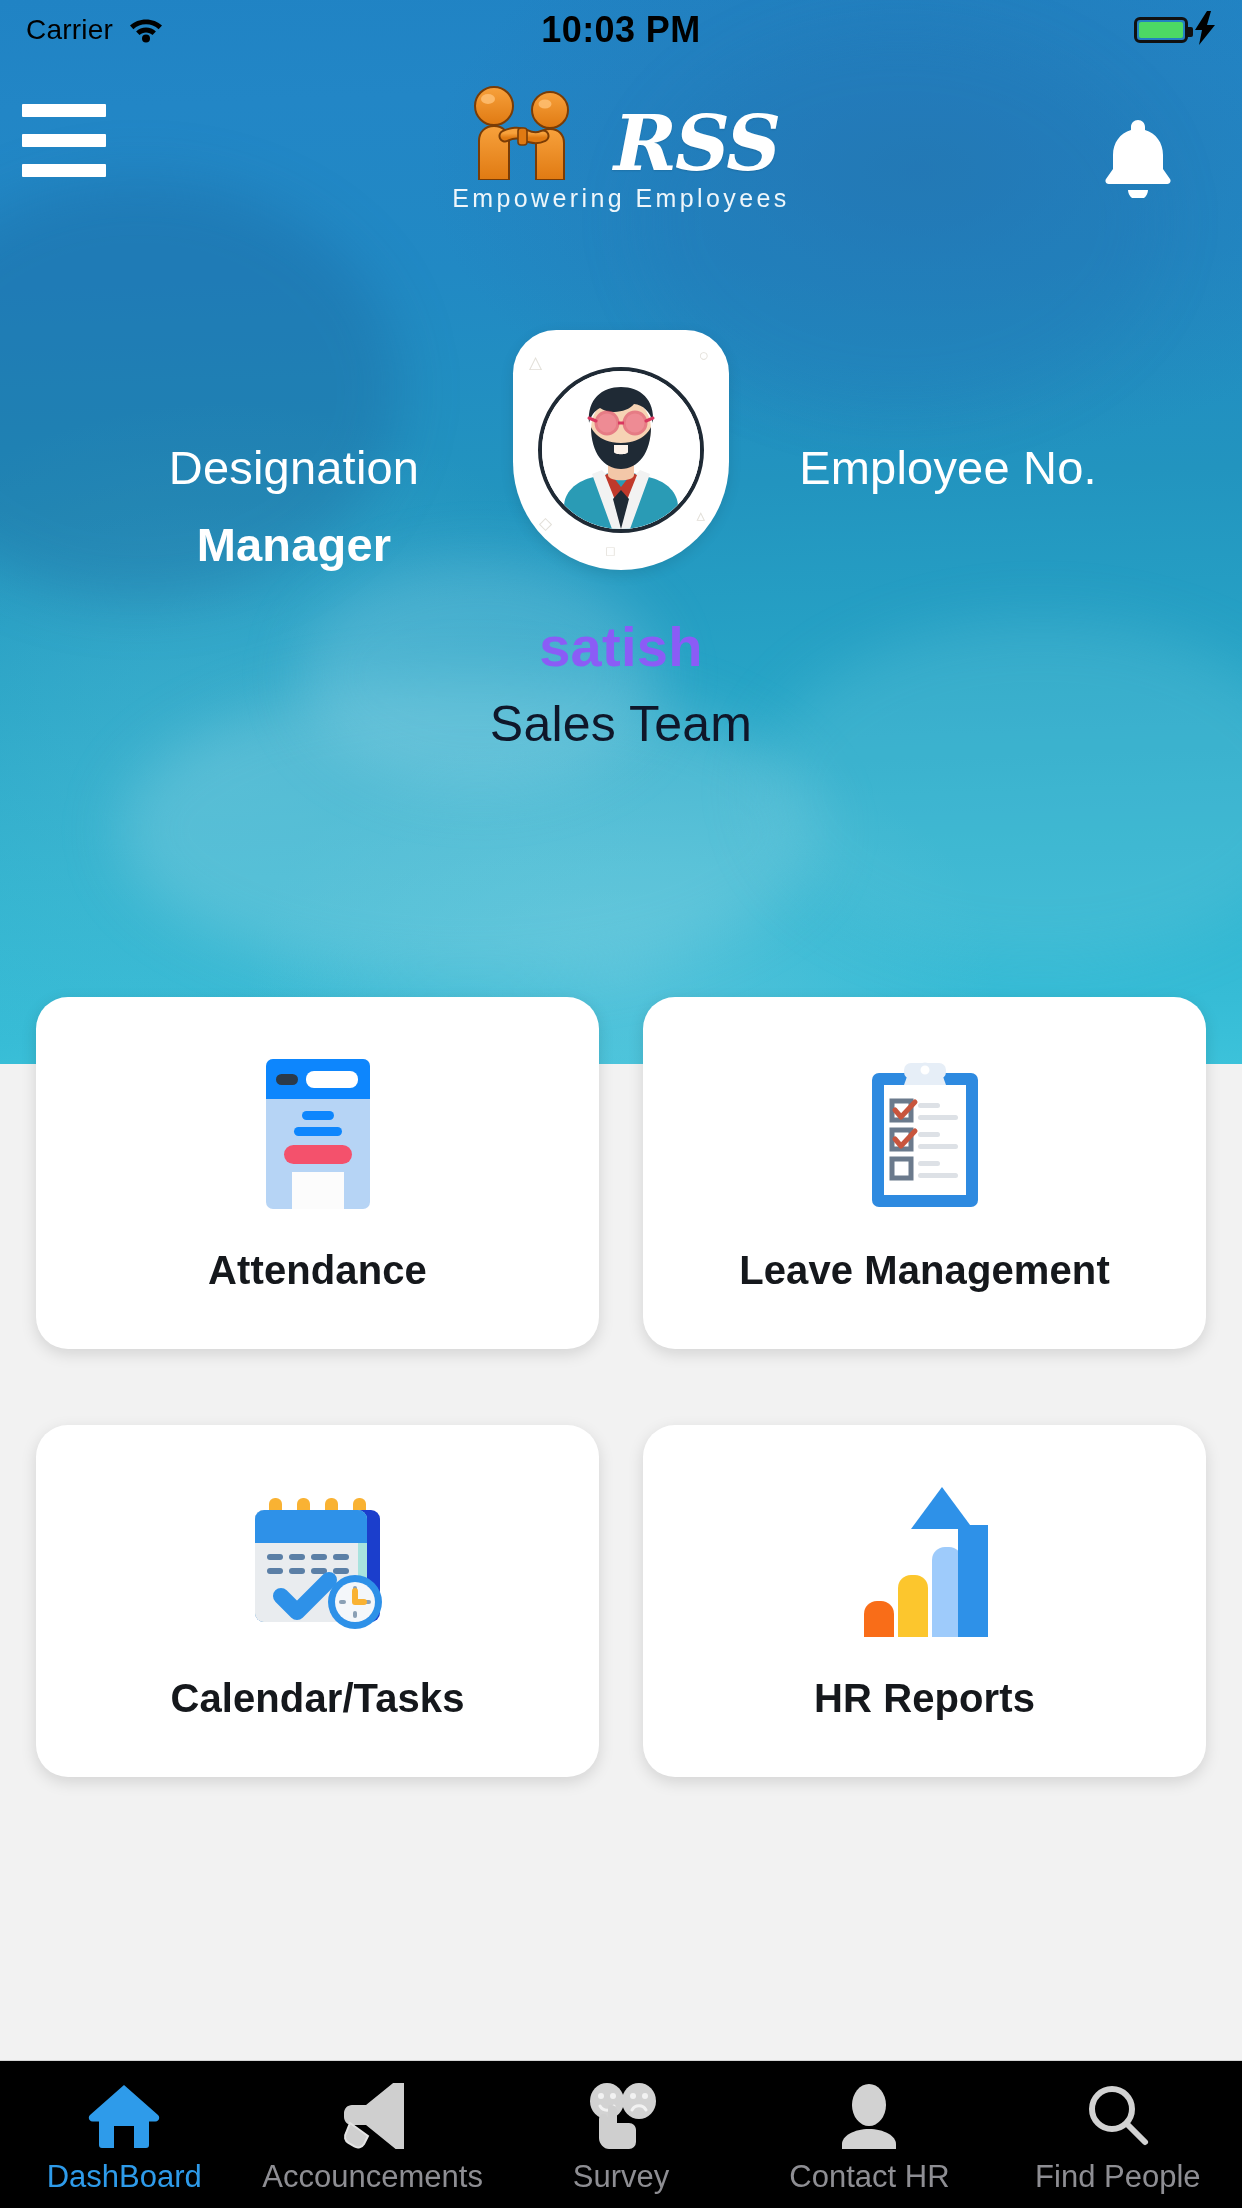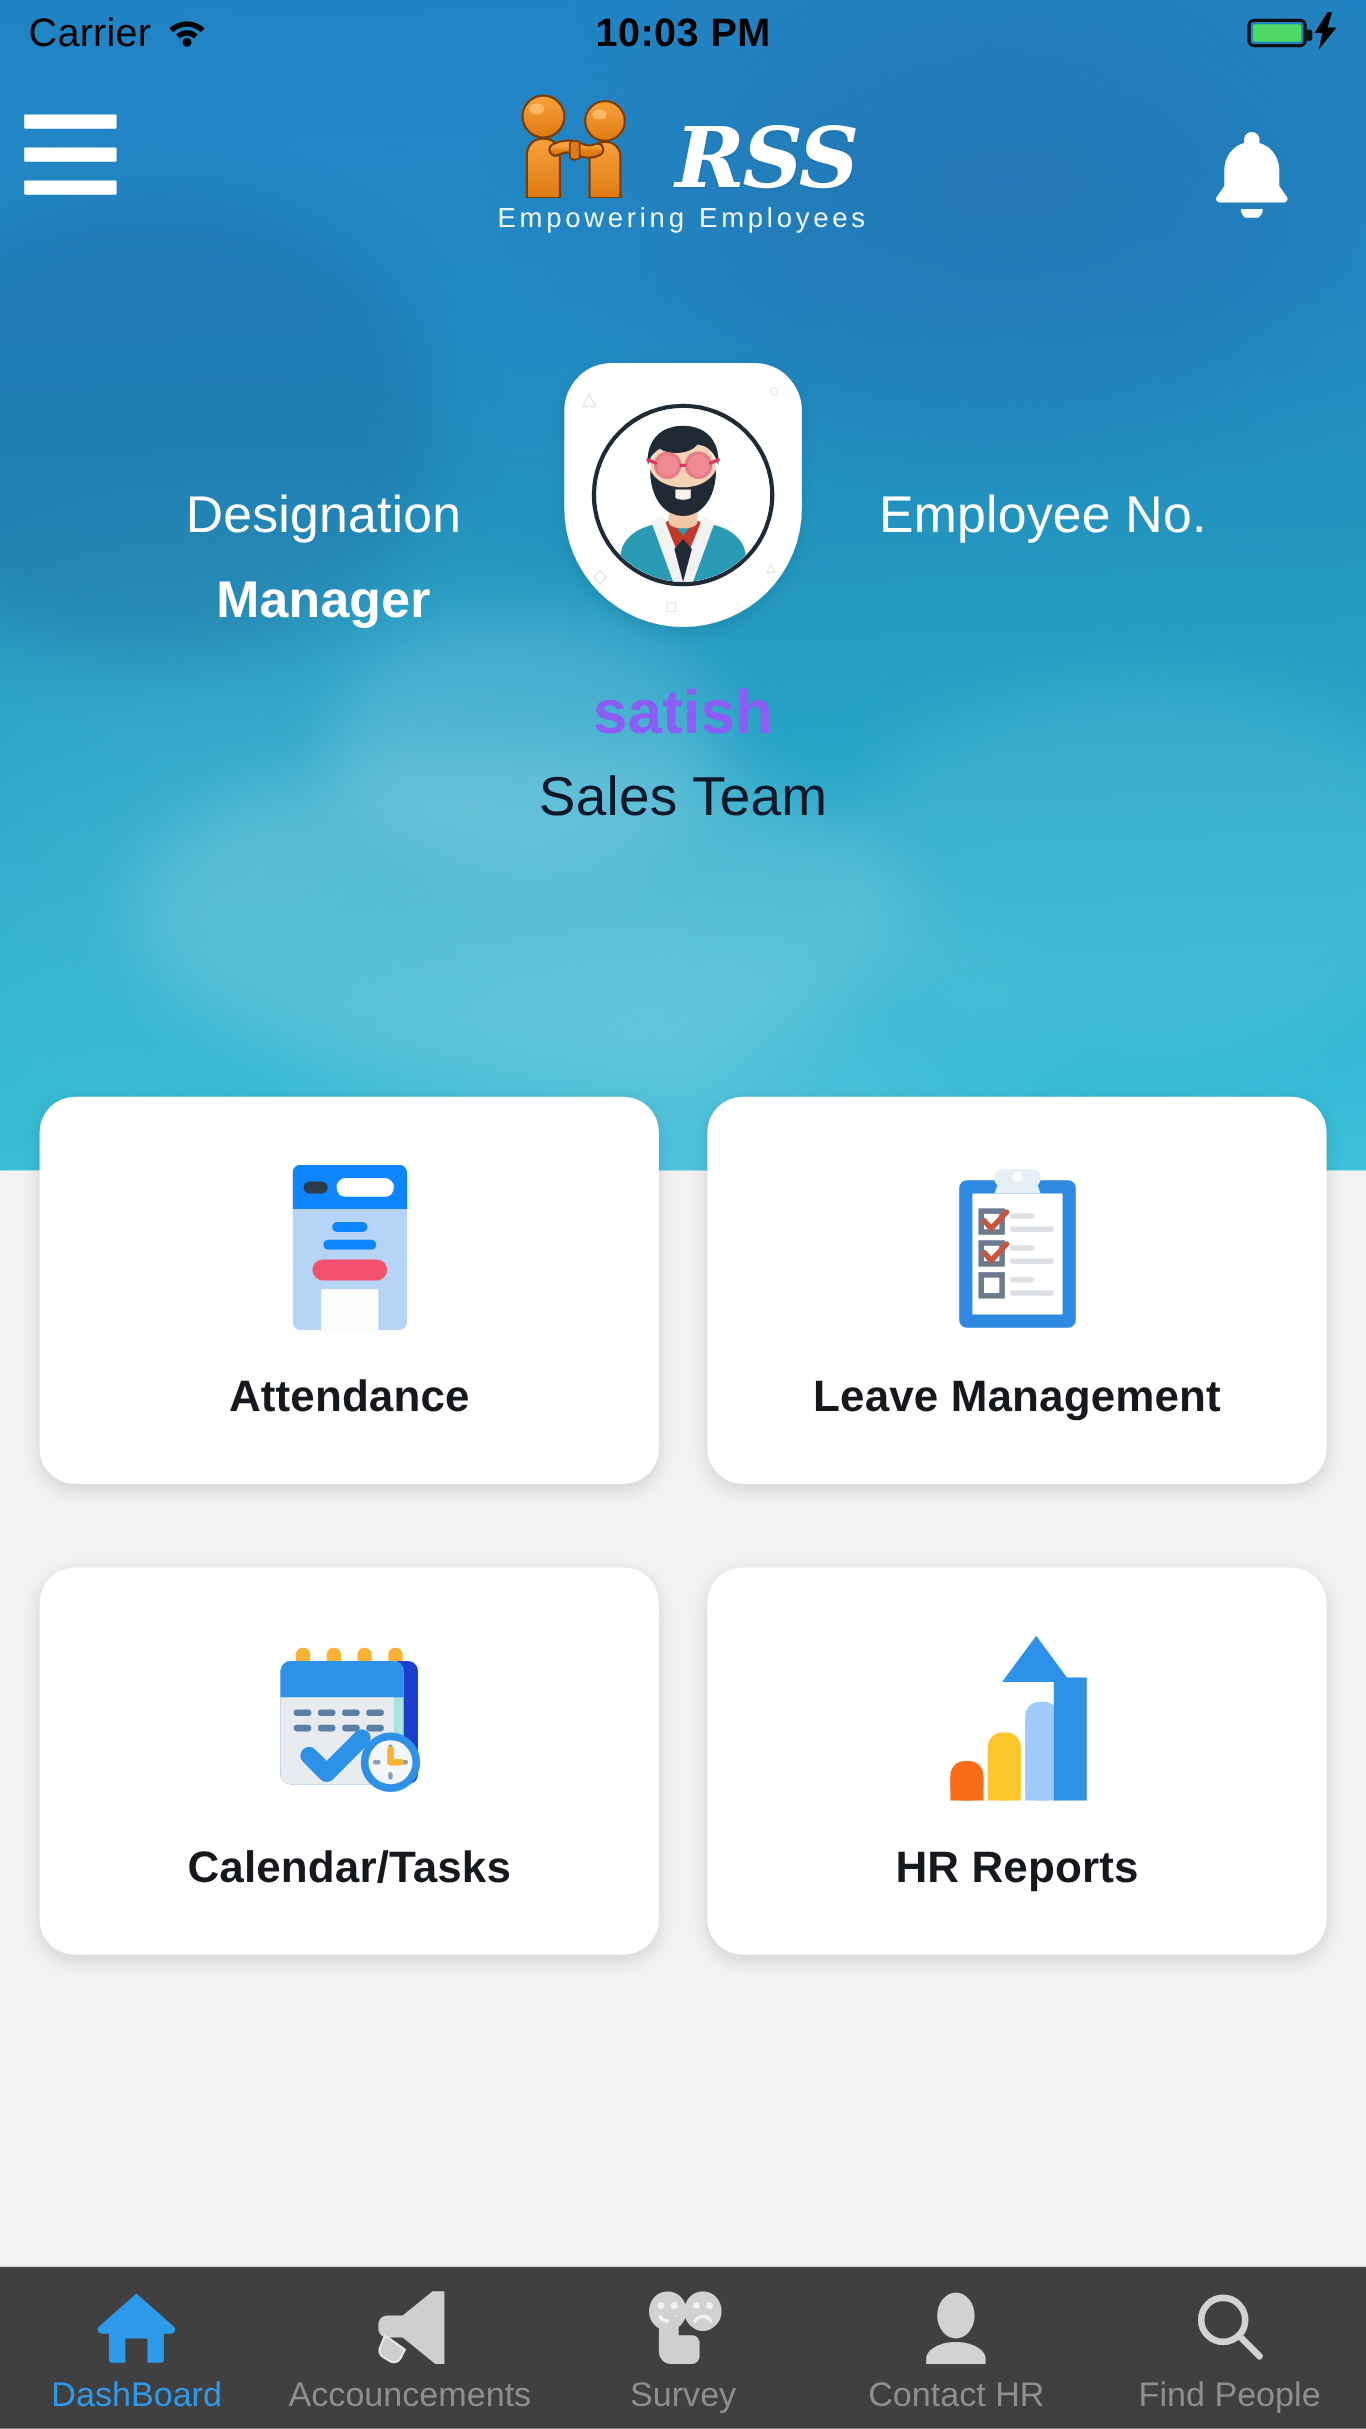--- a/index.html
+++ b/index.html
@@ -28,21 +28,21 @@
   .b4{ left:760px; top:620px; width:560px; height:340px; background:rgba(110,200,220,.26); }
   .b5{ left:300px; top:560px; width:360px; height:230px; background:rgba(160,220,235,.25); }
 
   
   .statusbar{
     position:absolute; left:0; top:0; width:1242px; height:60px;
     display:flex; align-items:center; z-index:40;
     padding:0 26px;
   }
   .sb-left{ display:flex; align-items:center; gap:14px; }
-  .sb-carrier{ font-size:36px; color:#000; letter-spacing:.2px; }
+  .sb-carrier{ font-size:28px; color:#000; letter-spacing:.2px; }
   .sb-time{
     position:absolute; left:0; right:0; text-align:center;
     font-size:36px; font-weight:bold; color:#000; letter-spacing:.4px;
   }
   .sb-right{ margin-left:auto; display:flex; align-items:center; gap:6px; z-index:2;}
   .batt{
     width:54px; height:26px; border:3px solid #111; border-radius:6px;
     padding:2px; position:relative;
   }
   .batt::after{
@@ -115,21 +115,21 @@
     display:flex; flex-direction:column; align-items:center; justify-content:center;
     box-shadow:0 5px 16px rgba(0,0,0,.13);
     cursor:pointer;
   }
   .card-icon{ height:160px; display:flex; align-items:center; justify-content:center; }
   .card-title{ font-size:40px; font-weight:bold; color:#15181c; margin-top:34px; letter-spacing:.1px; }
 
   
   .tabbar{
     position:absolute; left:0; bottom:0; width:1242px; height:148px;
-    background:#404040; border-top:1px solid #d4d4d4;
+    background:#000000; border-top:1px solid #d4d4d4;
     display:flex; align-items:flex-end; z-index:50;
   }
   .tab{
     flex:1; height:100%; display:flex; flex-direction:column;
     align-items:center; justify-content:flex-start; padding-top:16px; cursor:pointer;
   }
   .tab-ico{ height:78px; display:flex; align-items:center; justify-content:center; }
   .tab-lbl{ font-size:31px; color:#8e8e93; margin-top:4px; }
   .tab.active .tab-lbl{ color:#2e9bea; }
 </style>

